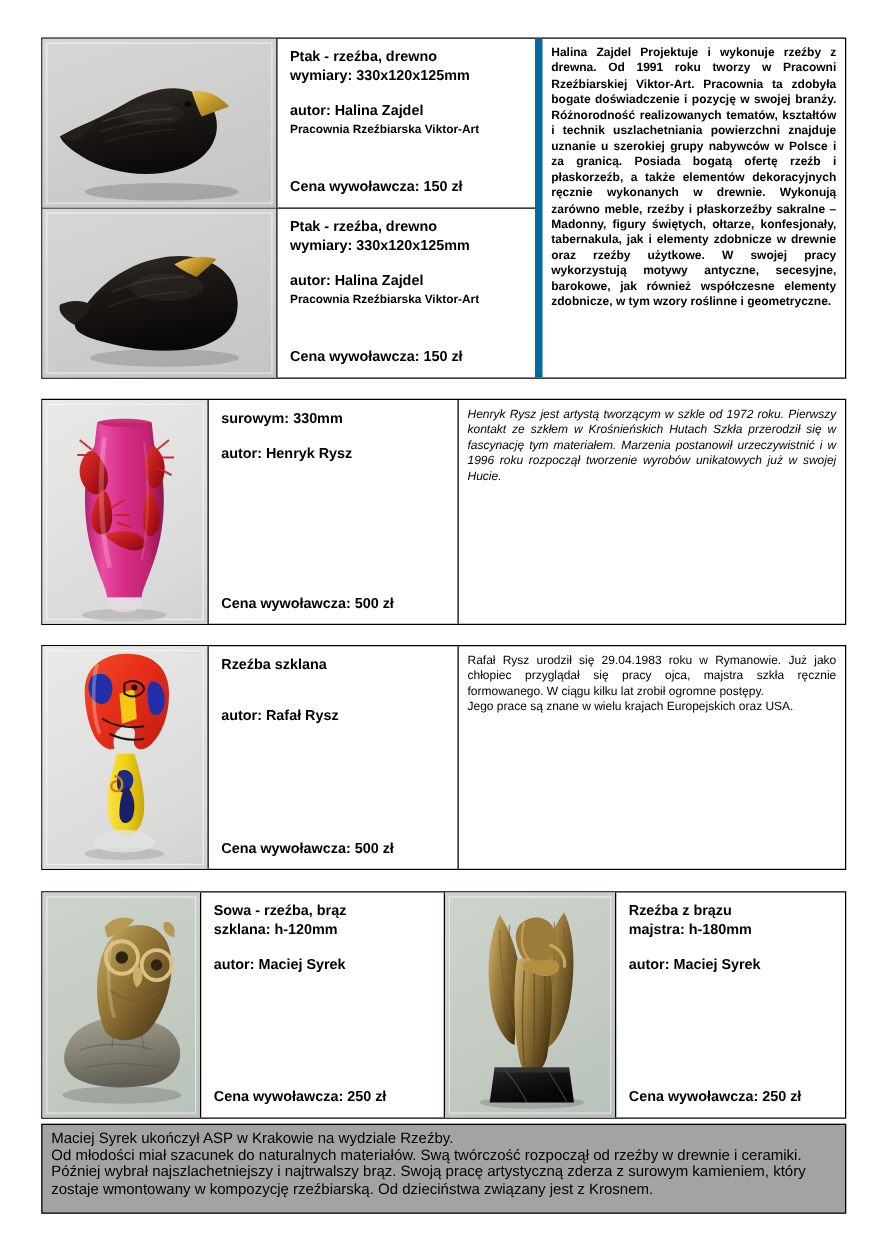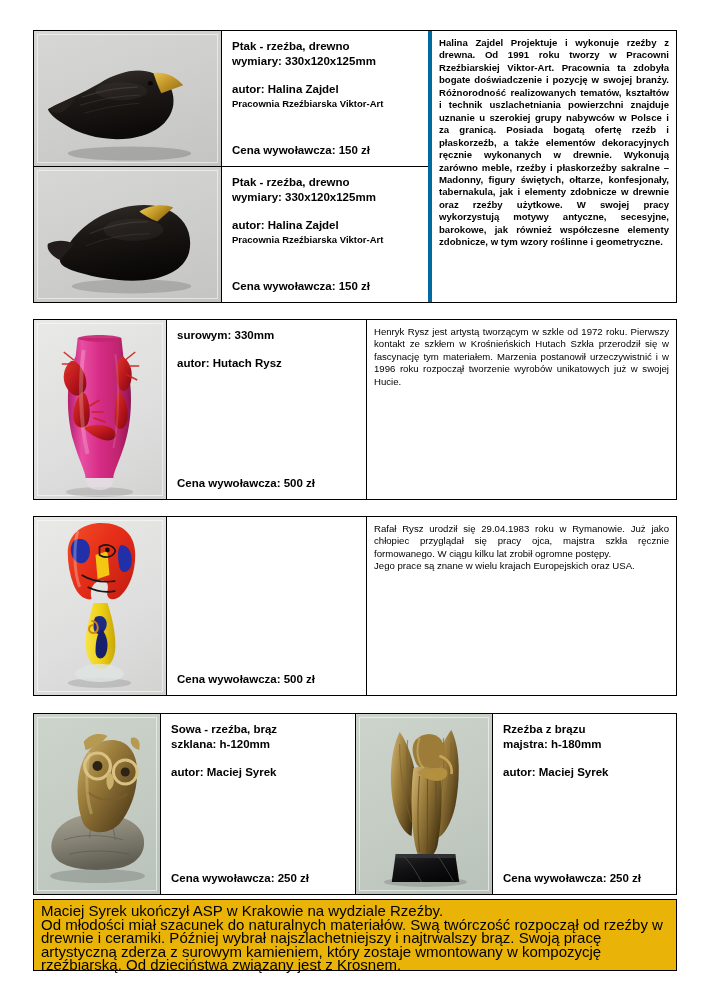--- a/index.html
+++ b/index.html
@@ -30,41 +30,41 @@
 
   
   .desc{
     padding:6px 7px 4px 7px;font-size:9.6px;line-height:12.45px;
     text-align:justify;text-justify:inter-word;hyphens:manual;
   }
   .desc p{margin:0;}
 
   
   .bio{
-    position:absolute;border:1px solid #000;box-sizing:border-box;background:#eab308;
-    font-size:15px;line-height:13.5px;padding:4px 6px 4px 7px;
+    position:absolute;border:1px solid #000;box-sizing:border-box;background:#a3a3a3;
+    font-size:12px;line-height:13.5px;padding:4px 6px 4px 7px;
   }
   .bio p{margin:0;}
 
   
   .ph-bg1{background:linear-gradient(160deg,#d7d7d5 0%,#cfcfcd 45%,#c4c5c2 100%);}
   .ph-bg2{background:linear-gradient(150deg,#e9e9e7 0%,#dedede 60%,#d2d3d1 100%);}
   .ph-bg3{background:linear-gradient(150deg,#cdd4cc 0%,#c3cbc3 55%,#b9c2ba 100%);}
   .ph-frame{position:absolute;left:3px;top:3px;right:3px;bottom:3px;border:1px solid rgba(255,255,255,.55);}
   svg{display:block;width:100%;height:100%;}
 </style>
 </head>
 <body>
 
 <div class="page">
 
   <div class="block" style="left:33px;top:30px;width:644px;height:273px;">
     <div style="display:flex;height:100%;">
 
-      <div style="width:395px;display:flex;flex-direction:column;border-right:4px solid #0369a1;">
+      <div style="width:395px;display:flex;flex-direction:column;border-right:6px solid #0369a1;">
 
         <div class="row" style="height:50%;border-bottom:1px solid #000;">
           <div class="cell bordR photo ph-bg1" style="width:188px;">
             <div class="ph-frame"></div>
             <div class="inner">
               <svg viewBox="0 0 188 134" preserveAspectRatio="none">
                 <defs>
                   <linearGradient id="bd1" x1="0" y1="0" x2="0.3" y2="1">
                     <stop offset="0" stop-color="#3a3430"></stop>
                       <stop offset=".45" stop-color="#1d1916"></stop>
@@ -177,24 +177,24 @@
               <path d="M92 40 L102 32 M94 46 L106 46 M92 54 L104 60"></path>
               <path d="M56 86 L66 80 M58 92 L70 92 M60 98 L72 102"></path>
             </g>
             <path d="M50 30 C46 60 46 100 54 134" stroke="#ffffff" stroke-width="4" fill="none" opacity=".22"></path>
             <path d="M82 34 C86 62 86 100 80 128" stroke="#ffffff" stroke-width="2" fill="none" opacity=".13"></path>
           </svg>
         </div>
       </div>
       <div class="cell bordR info" style="width:200px;">
         <div class="title">surowym: 330mm</div>
-        <div class="author">autor: Hutach Rysz</div>
+        <div class="author">autor: Henryk Rysz</div>
         <div class="price">Cena wywoławcza: 500 zł</div>
       </div>
-      <div class="cell desc" style="width:309px;">
+      <div class="cell desc" style="width:309px;font-style:italic;">
         <p>Henryk Rysz jest artystą tworzącym w szkle od 1972 roku. Pierwszy kontakt ze szkłem w Krośnieńskich Hutach Szkła przerodził się w fascynację tym materiałem. Marzenia postanowił urzeczywistnić i w 1996 roku rozpoczął tworzenie wyrobów unikatowych już w swojej Hucie.</p>
       </div>
     </div>
   </div>
 
   <div class="block" style="left:33px;top:516px;width:644px;height:180px;">
     <div style="display:flex;height:100%;">
       <div class="cell bordR photo ph-bg2" style="width:133px;">
         <div class="ph-frame"></div>
         <div class="inner">
@@ -227,20 +227,22 @@
             <path d="M68 112 C74 118 76 130 72 138 C68 144 62 142 62 134 C62 124 64 116 68 112 Z" fill="#17206b"></path>
             <g fill="none" stroke="#d4820c" stroke-width="2">
               <path d="M60 108 C54 108 54 116 60 116 C66 116 66 104 58 104"></path>
             </g>
             <path d="M50 150 C50 146 82 146 82 150 C90 152 94 158 86 162 C76 166 56 166 46 162 C38 158 42 152 50 150 Z" fill="#dfe6e4" opacity=".78"></path>
             <path d="M44 14 C40 30 40 54 46 70" stroke="#ffffff" stroke-width="3" fill="none" opacity=".28"></path>
           </svg>
         </div>
       </div>
       <div class="cell bordR info" style="width:200px;">
+        <div class="title">Rzeźba szklana</div>
+        <div class="author" style="margin-top:26px;">autor: Rafał Rysz</div>
         <div class="price">Cena wywoławcza: 500 zł</div>
       </div>
       <div class="cell desc" style="width:309px;">
         <p>Rafał Rysz urodził się 29.04.1983 roku w Rymanowie. Już jako chłopiec przyglądał się pracy ojca, majstra szkła ręcznie formowanego. W ciągu kilku lat zrobił ogromne postępy.</p>
         <p>Jego prace są znane w wielu krajach Europejskich oraz USA.</p>
       </div>
     </div>
   </div>
 
   <div class="block" style="left:33px;top:713px;width:644px;height:182px;">

